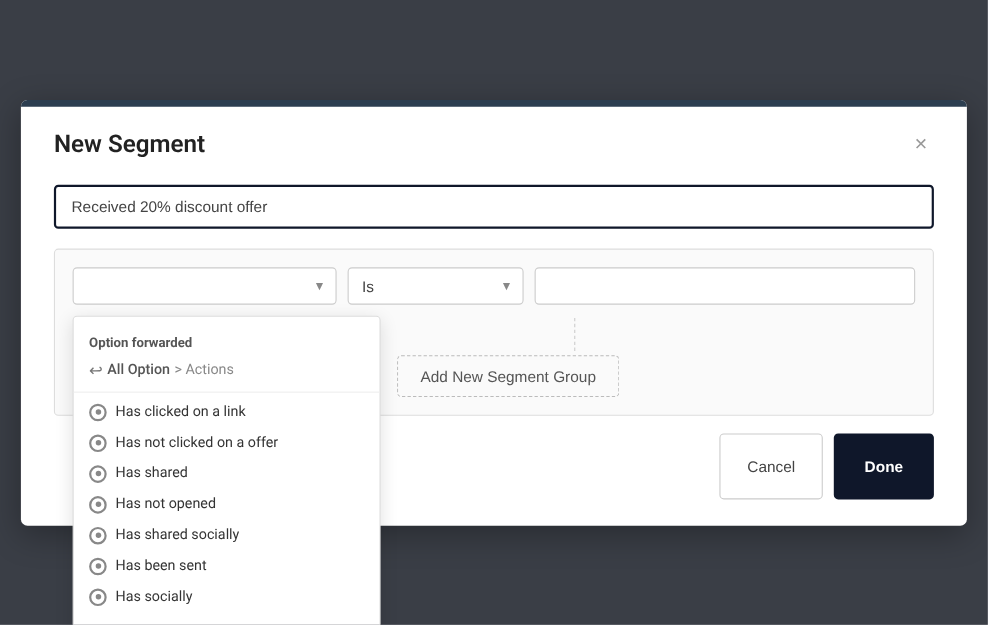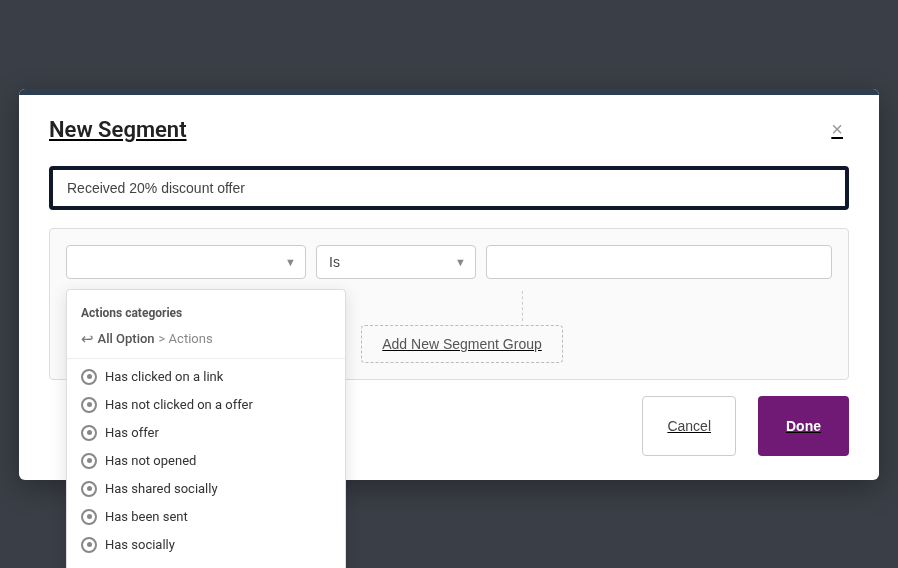--- a/index.html
+++ b/index.html
@@ -22,21 +22,20 @@
 
     .modal {
       position: relative;
       background: #fff;
       border-radius: 6px;
       width: 896px;
       max-width: 860px;
       padding: 28px 30px 24px;
       box-shadow: 0 8px 30px rgba(0,0,0,0.3);
       z-index: 10;
-      text-decoration: underline;
     }
 
     .modal-header {
       display: flex;
       align-items: center;
       justify-content: space-between;
       margin-bottom: 24px;
     }
 
     .modal-title {
@@ -50,21 +49,21 @@
       border: none;
       font-size: 20px;
       color: #999;
       cursor: pointer;
       line-height: 1;
       padding: 2px 6px;
     }
 
     .segment-name-input {
       width: 100%;
-      border: 4px solid #0f172a;
+      border: 2px solid #0f172a;
       border-radius: 4px;
       padding: 10px 14px;
       font-size: 14px;
       color: #444;
       margin-bottom: 18px;
       outline: none;
     }
 
     .conditions-box {
       border: 1px solid #ddd;
@@ -234,36 +233,36 @@
       height: 5px;
       background: #888;
       border-radius: 50%;
       position: absolute;
     }
 
     
     .modal-footer {
       display: flex;
       justify-content: flex-end;
-      gap: 22px;
+      gap: 10px;
       margin-top: 8px;
     }
 
     .cancel-btn {
       background: #fff;
       border: 1px solid #ccc;
       border-radius: 4px;
       padding: 10px 24px;
       font-size: 14px;
       color: #444;
       cursor: pointer;
     }
 
     .done-btn {
-      background: #701a75;
+      background: #0f172a;
       border: none;
       border-radius: 4px;
       padding: 22px 28px;
       font-size: 14px;
       color: #fff;
       font-weight: 600;
       cursor: pointer;
     }
 
     .top-bar {
@@ -295,38 +294,38 @@
     <div class="condition-row">
 
       <div class="select-wrapper" style="position:relative;">
         <select>
           <option value=""></option>
         </select>
         <span class="select-arrow">▼</span>
 
         
         <div class="dropdown-menu">
-          <div class="dropdown-header">Actions categories</div>
+          <div class="dropdown-header">Option forwarded</div>
           <div class="dropdown-back">
             <span class="back-arrow">↩</span>
             <span class="back-label">All Option</span>
             <span class="back-sub">&gt; Actions</span>
           </div>
 
           <div class="dropdown-item">
             <span class="dot-icon"></span>
             <span>Has clicked on a link</span>
           </div>
           <div class="dropdown-item">
             <span class="dot-icon"></span>
             <span>Has not clicked on a offer</span>
           </div>
           <div class="dropdown-item">
             <span class="dot-icon"></span>
-            <span>Has offer</span>
+            <span>Has shared</span>
           </div>
           <div class="dropdown-item">
             <span class="dot-icon"></span>
             <span>Has not opened</span>
           </div>
           <div class="dropdown-item">
             <span class="dot-icon"></span>
             <span>Has shared socially</span>
           </div>
           <div class="dropdown-item">

